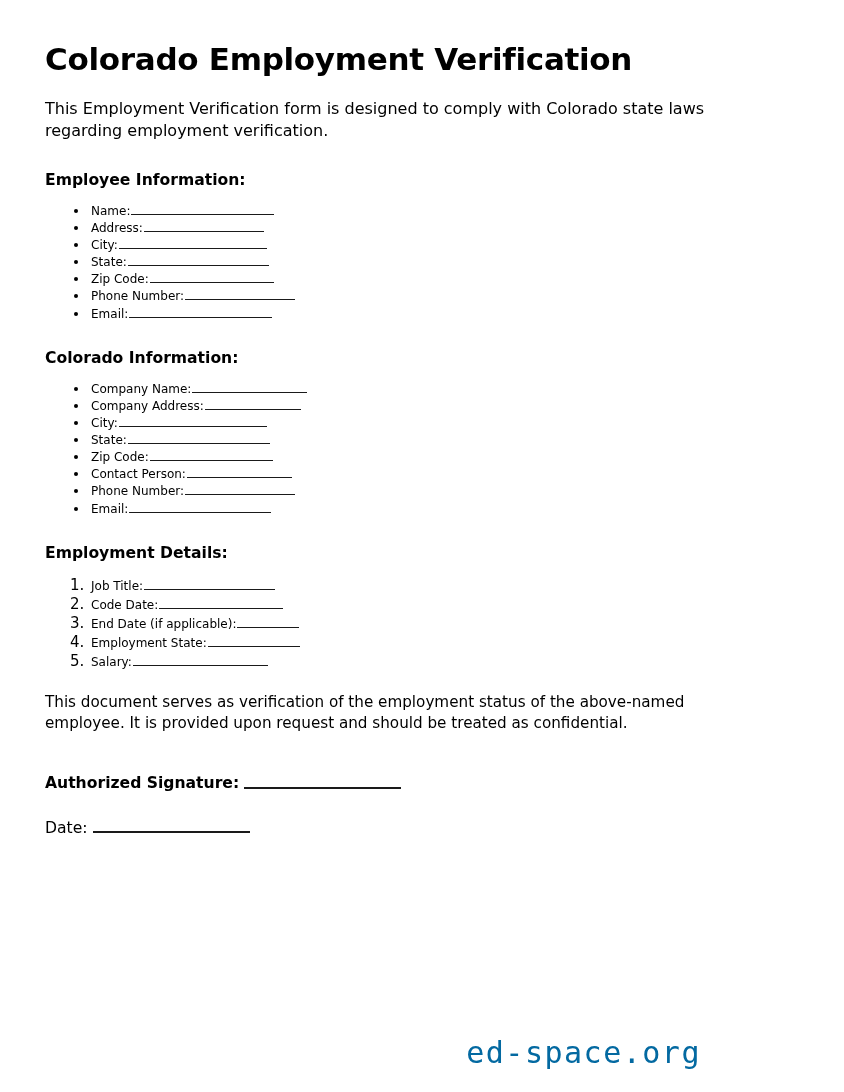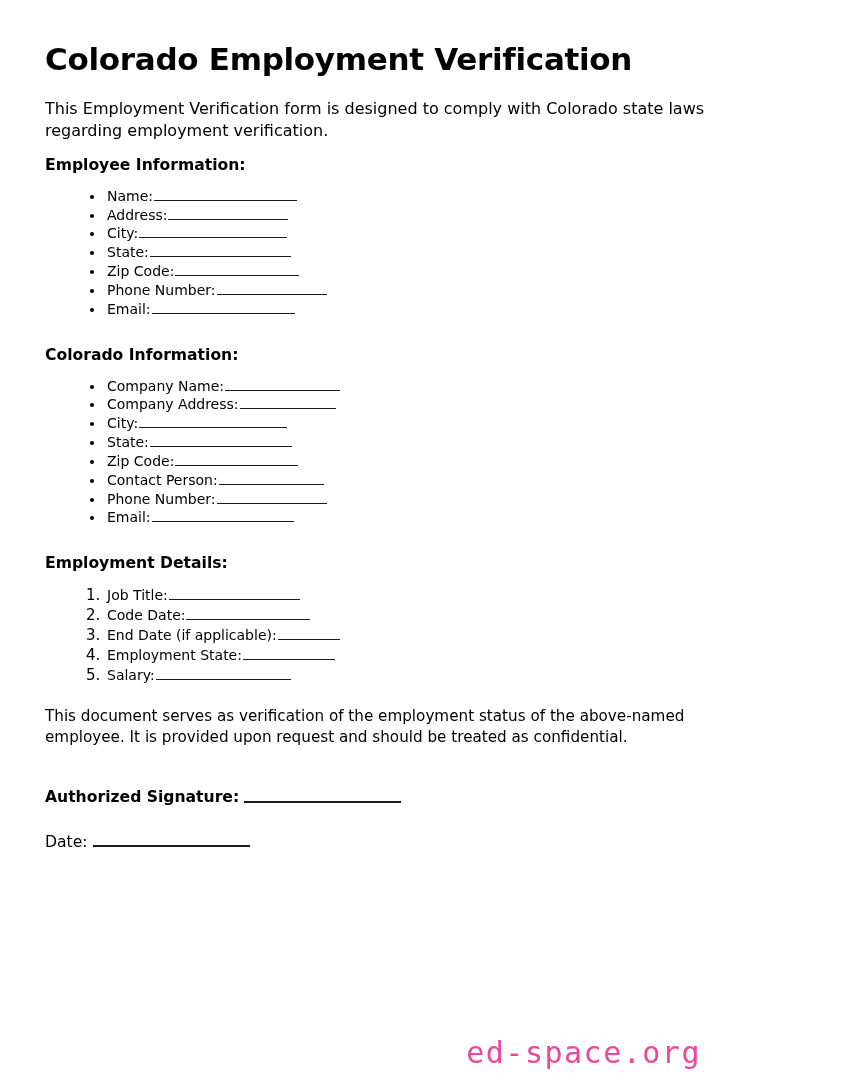--- a/index.html
+++ b/index.html
@@ -36,38 +36,37 @@
     line-height: 1.38;
     margin: 20px 0 0 0;
     width: 690px;
   }
   .section-heading {
     font-size: 15.6px;
     font-weight: bold;
     margin: 0;
     padding: 0;
   }
-  .sec-employee-heading { margin-top: 14px; }
+  .sec-employee-heading { margin-top: 29px; }
   .sec-employer-heading { margin-top: 27px; }
   .sec-details-heading  { margin-top: 27px; }
 
   ul.field-list, ol.field-list {
     margin: 13px 0 0 0;
     padding: 0 0 0 44px;
     list-style-position: outside;
   }
   ul.field-list { list-style-type: disc; }
   ol.field-list { list-style-type: decimal; }
 
   ul.field-list > li, ol.field-list > li {
-    font-size: 14px;
+    font-size: 12px;
     line-height: 1.345;
     padding-left: 2px;
     white-space: nowrap;
-    margin-left: 16px;
   }
   ul.field-list > li::marker {
     font-size: 13px;
   }
   ol.field-list > li::marker {
     font-size: 15px;
   }
   .field-label { }
   .field-rule {
     display: inline-block;
@@ -103,21 +102,21 @@
     border-bottom-width: 2px;
     margin-left: 5px;
   }
   .footer-watermark {
     position: absolute;
     right: 28px;
     bottom: 22px;
     font-family: "DejaVu Sans Mono", monospace;
     font-size: 30px;
     letter-spacing: 1.5px;
-    color: #ec4899;
+    color: #0369a1;
     white-space: nowrap;
   }
 </style>
 </head>
 <body>
 
 <div class="page">
 
   <h1 class="doc-title">Colorado Employment Verification</h1>
 

